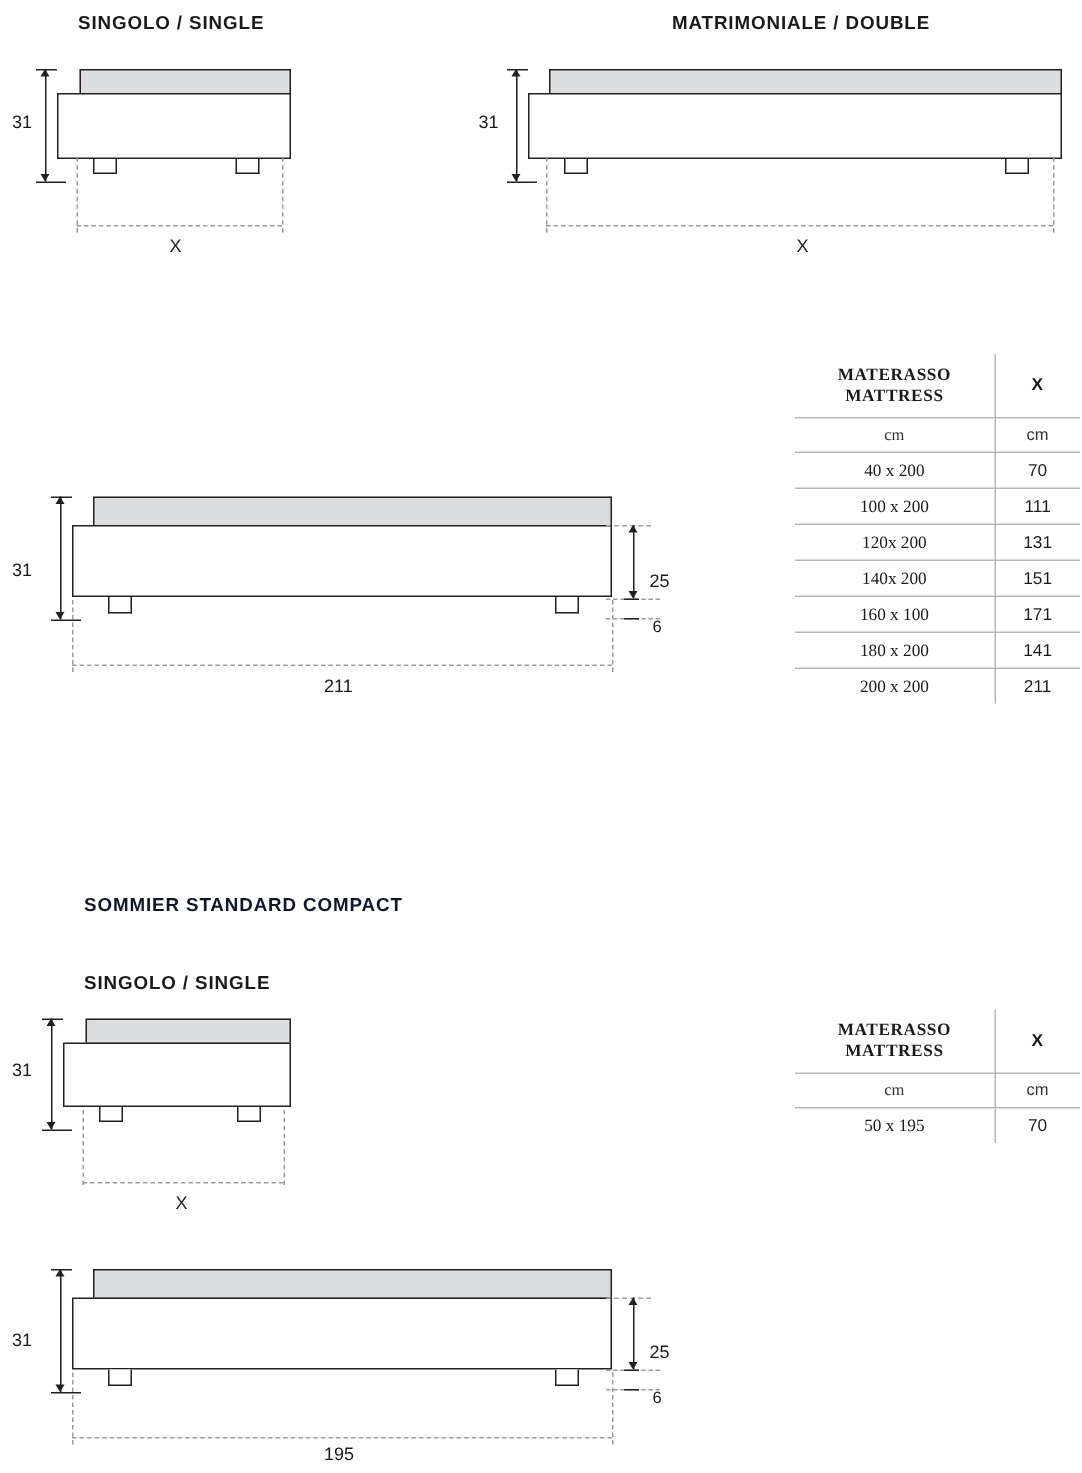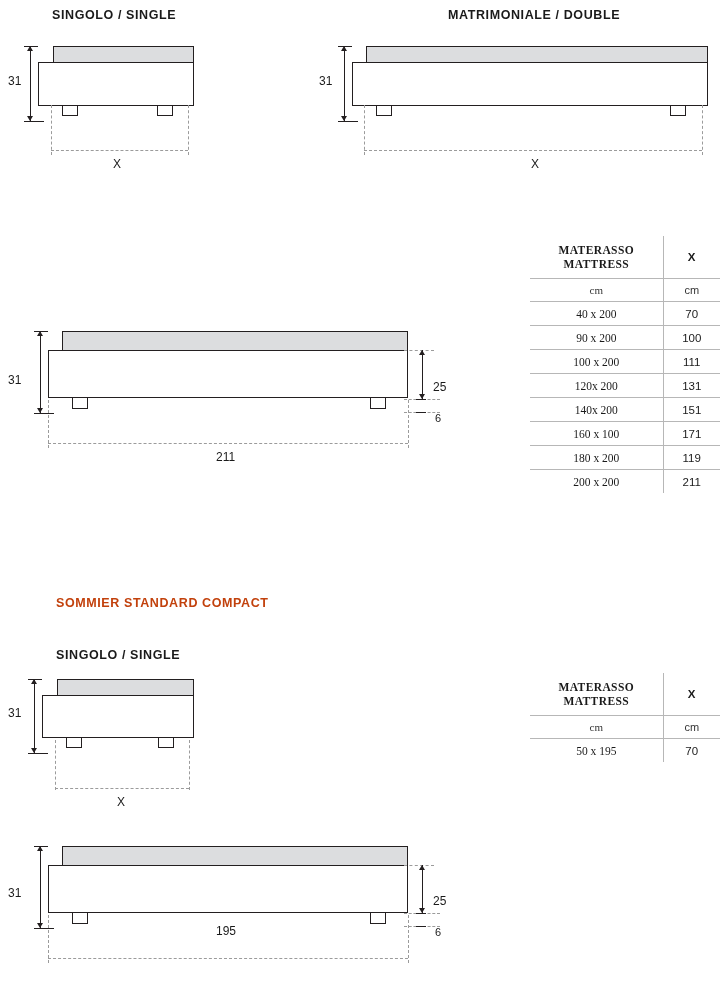--- a/index.html
+++ b/index.html
@@ -21,21 +21,21 @@
     font-size: 12.5px;
     letter-spacing: 0.6px;
     font-weight: 600;
     color: #1a1a1a;
     white-space: nowrap;
   }
   .section-title {
     font-size: 12.5px;
     letter-spacing: 0.6px;
     font-weight: 600;
-    color: #c2410c;
+    color: #0f172a;
     white-space: nowrap;
   }
   .dimlabel {
     font-size: 12px;
     color: #1a1a1a;
     white-space: nowrap;
   }
   .dimlabel.small { font-size: 11px; }
 
   
@@ -222,42 +222,38 @@
     </tr>
     <tr>
       <td class="unit">cm</td>
       <td class="unit">cm</td>
     </tr>
     <tr>
       <td class="val">40 x 200</td>
       <td class="val">70</td>
     </tr>
     <tr>
-      <td class="val">90 x 200</td>
-      <td class="val">100</td>
-    </tr>
-    <tr>
       <td class="val">100 x 200</td>
       <td class="val">111</td>
     </tr>
     <tr>
       <td class="val">120x 200</td>
       <td class="val">131</td>
     </tr>
     <tr>
       <td class="val">140x 200</td>
       <td class="val">151</td>
     </tr>
     <tr>
       <td class="val">160 x 100</td>
       <td class="val">171</td>
     </tr>
     <tr>
       <td class="val">180 x 200</td>
-      <td class="val">119</td>
+      <td class="val">141</td>
     </tr>
     <tr>
       <td class="val">200 x 200</td>
       <td class="val">211</td>
     </tr>
   </tbody>
 </table>
 
 <div class="abs section-title" style="left:56px; top:596px;">SOMMIER STANDARD COMPACT</div>
 
@@ -327,13 +323,13 @@
 <div class="arr up" style="left:419px; top:865px;"></div>
 <div class="arr down" style="left:419px; top:908px;"></div>
 <div class="abs dimlabel" style="left:433px; top:894px;">25</div>
 <div class="abs dimlabel small" style="left:435px; top:926px;">6</div>
 <div class="tick-h" style="left:416px; top:913px; width:10px;"></div>
 <div class="tick-h" style="left:416px; top:926px; width:10px;"></div>
 
 <div class="vdash" style="left:48px; top:915px; height:48px;"></div>
 <div class="vdash" style="left:408px; top:915px; height:48px;"></div>
 <div class="hdash" style="left:48px; top:958px; width:360px;"></div>
-<div class="abs dimlabel" style="left:216px; top:924px;">195</div>
+<div class="abs dimlabel" style="left:216px; top:962px;">195</div>
 
 </body></html>

